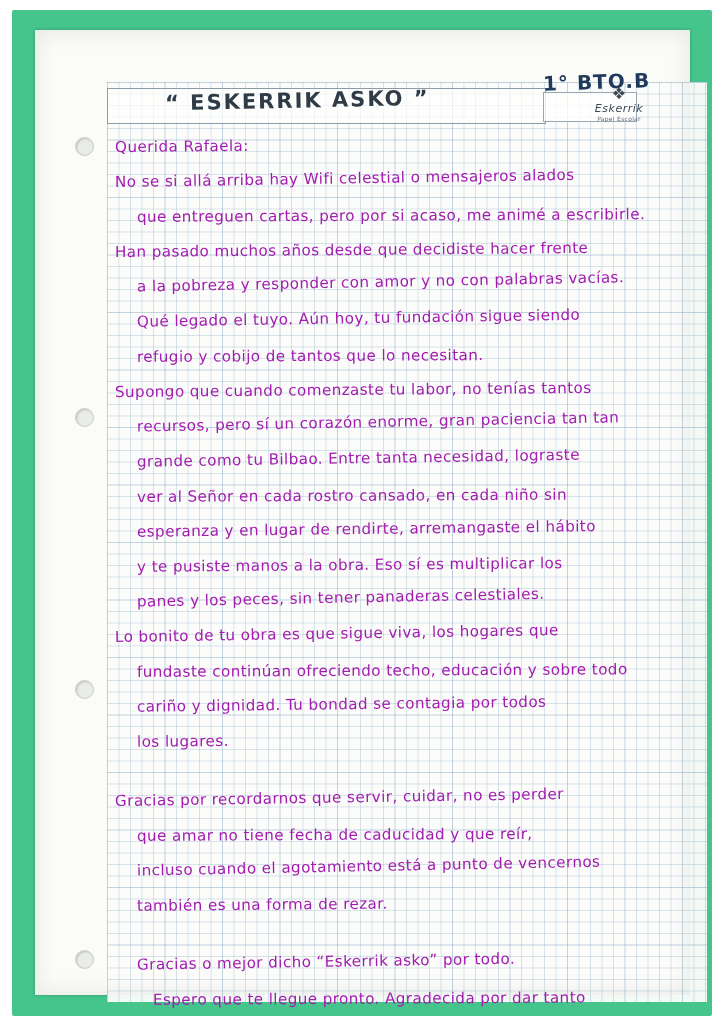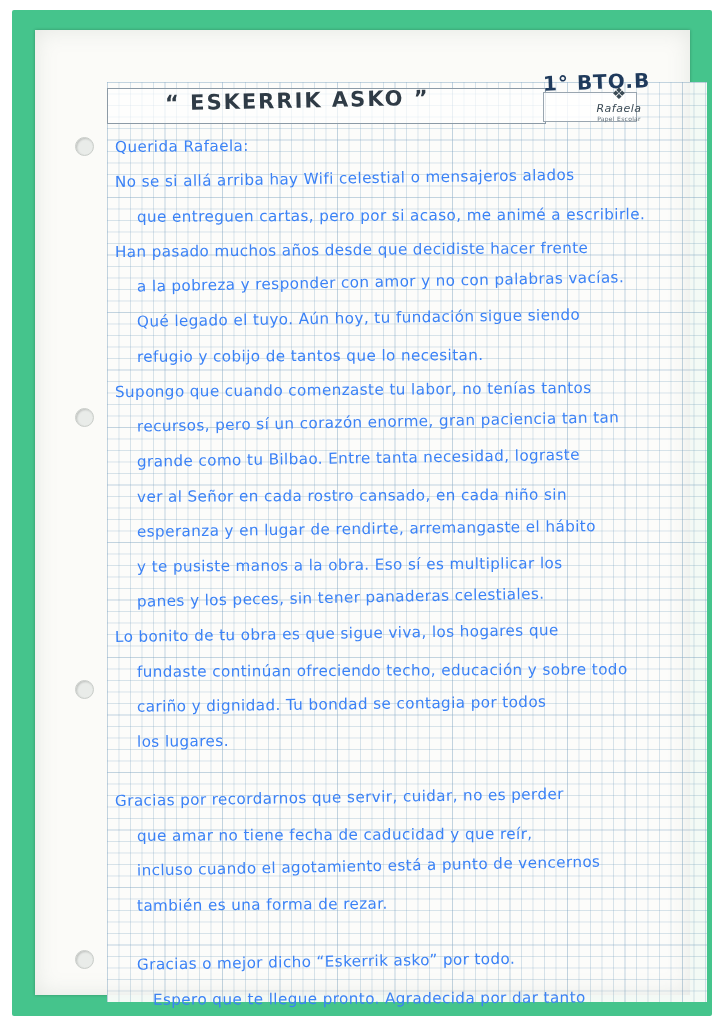--- a/index.html
+++ b/index.html
@@ -143,21 +143,21 @@
     color: #5a6a75;
   }
 
   
   .handwriting {
     position: absolute;
     left: 80px;
     top: 100px;
     width: 590px;
     height: 880px;
-    color: #3b82f6;
+    color: #a21caf;
     font-family: "DejaVu Sans", sans-serif;
     font-size: 15.2px;
     line-height: 35px;
     letter-spacing: 0.4px;
   }
   .ln {
     white-space: nowrap;
     display: block;
     transform-origin: left center;
   }
@@ -205,21 +205,21 @@
     <div class="hole h4"></div>
 
     <div class="title-box"></div>
     <div class="title-text">“ ESKERRIK ASKO ”</div>
 
     <div class="class-box"></div>
     <div class="class-code">1° BTO.B</div>
 
     <div class="logo">
       <div class="mark">❖</div>
-      <div class="brand">Rafaela</div>
+      <div class="brand">Eskerrik</div>
       <div class="sub">Papel Escolar</div>
     </div>
 
     <div class="handwriting">
       <span class="ln r1">Querida Rafaela:</span>
       <span class="ln r2">No se si allá arriba hay Wifi celestial o mensajeros alados</span>
       <span class="ln ind r3">que entreguen cartas, pero por si acaso, me animé a escribirle.</span>
       <span class="ln r1">Han pasado muchos años desde que decidiste hacer frente</span>
       <span class="ln ind r4">a la pobreza y responder con amor y no con palabras vacías.</span>
       <span class="ln ind r2">Qué legado el tuyo. Aún hoy, tu fundación sigue siendo</span>

